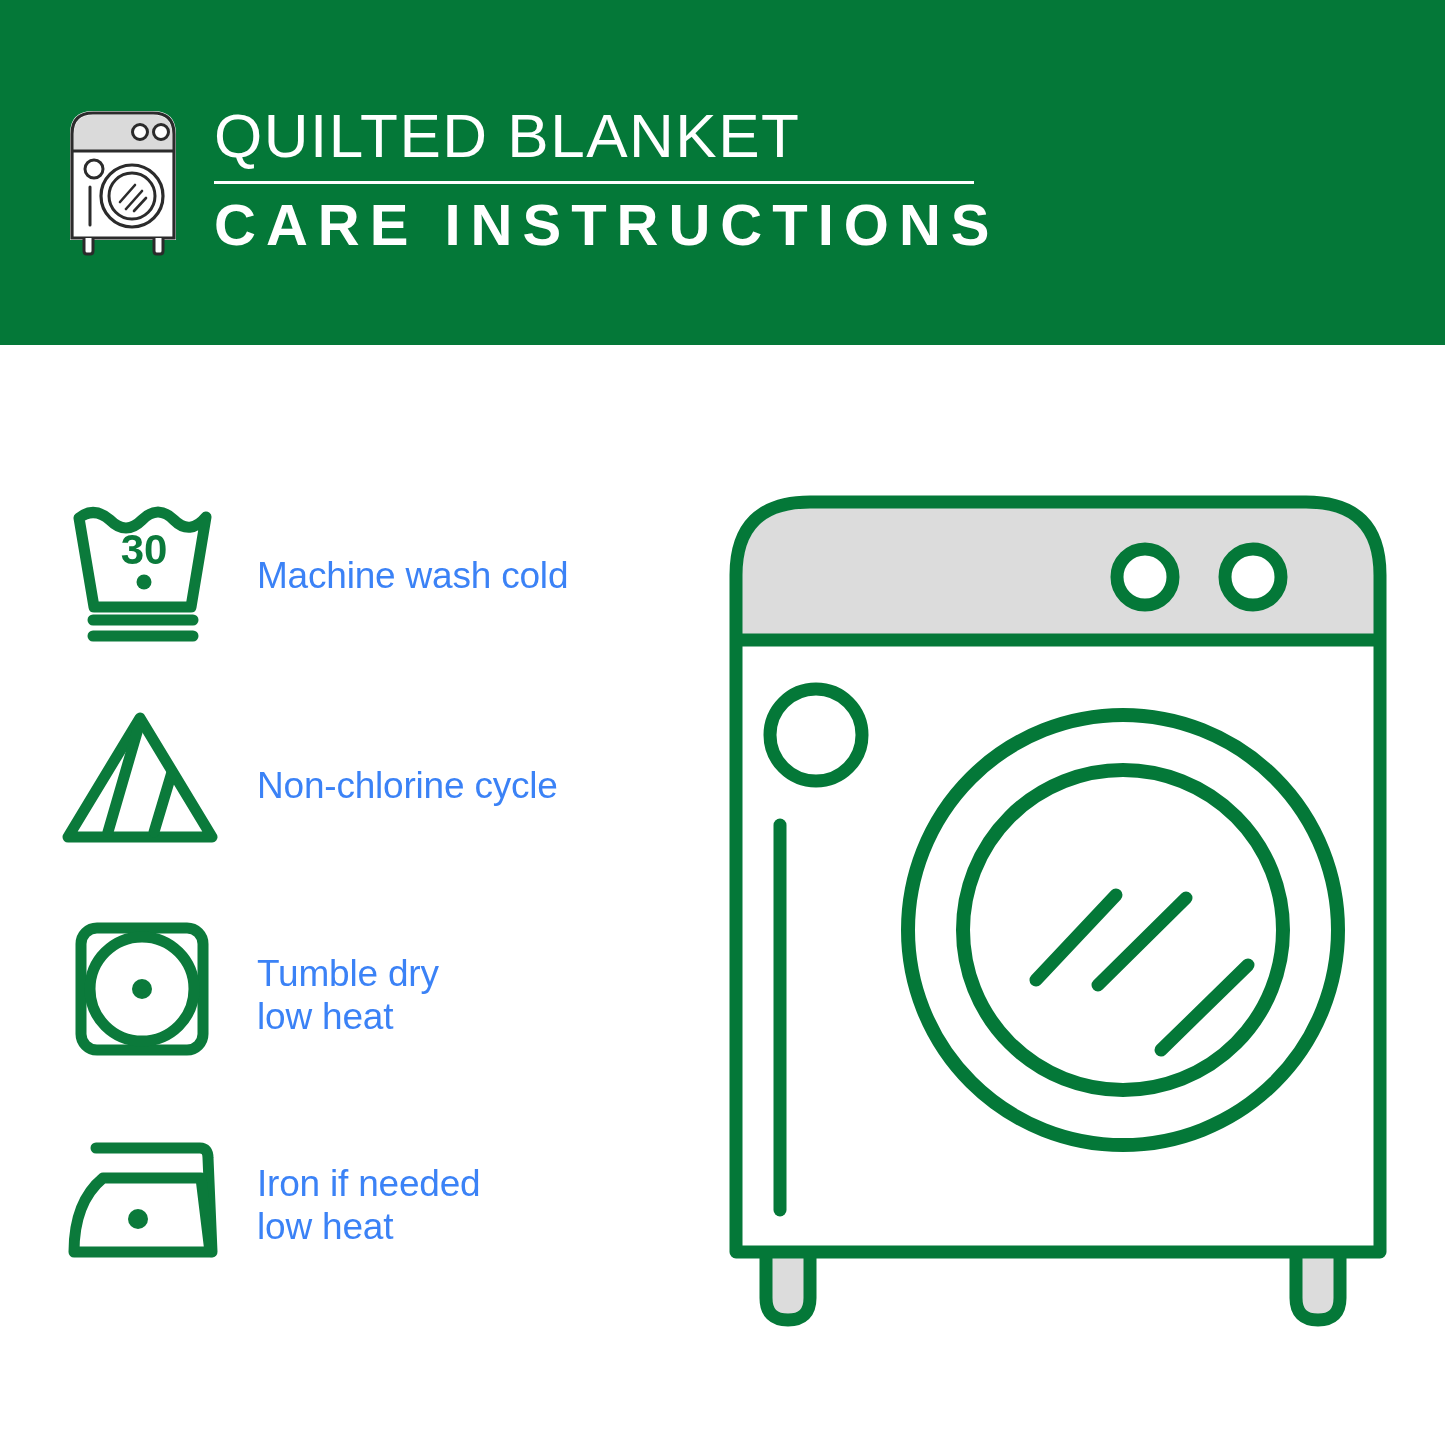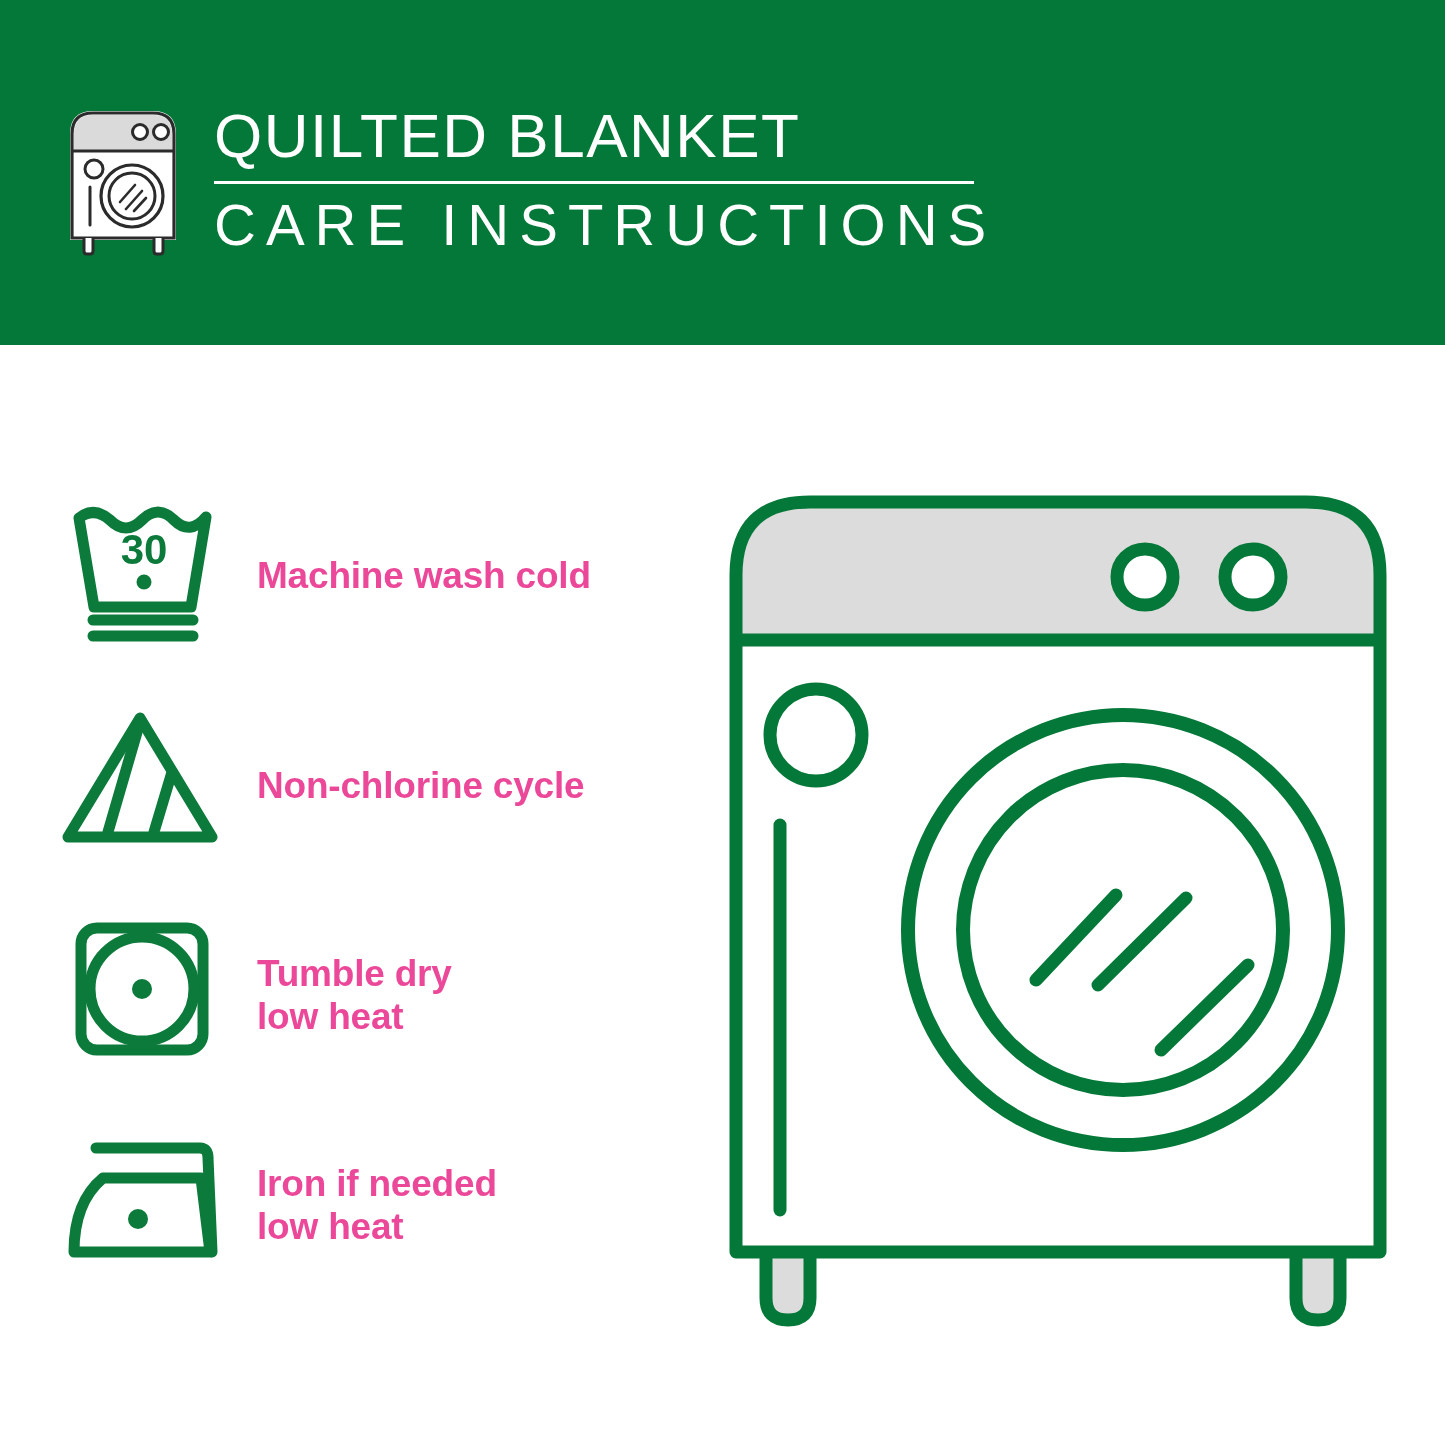--- a/index.html
+++ b/index.html
@@ -56,21 +56,21 @@
   #title-divider {
     width: 760px;
     height: 3px;
     background: #ffffff;
     margin: 12px 0 10px 0;
   }
   #title-sub {
     color: #ffffff;
     font-size: 58px;
     line-height: 62px;
-    font-weight: 400;
+    font-weight: 700;
     letter-spacing: 10px;
     white-space: nowrap;
     font-family: "Liberation Sans", sans-serif;
   }
 
   
   #care-list {
     position: absolute;
     left: 60px;
     top: 470px;
@@ -88,24 +88,24 @@
     flex: none;
     display: flex;
     align-items: flex-start;
     justify-content: center;
   }
   .care-symbol svg {
     display: block;
   }
   .care-label {
     margin-left: 22px;
-    color: #ec4899;
+    color: #3b82f6;
     font-size: 37px;
     line-height: 43px;
-    font-weight: 700;
+    font-weight: 400;
     letter-spacing: -0.2px;
     font-family: "Liberation Sans", sans-serif;
   }
 
   
   #machine-illustration {
     position: absolute;
     left: 718px;
     top: 480px;
     width: 680px;

